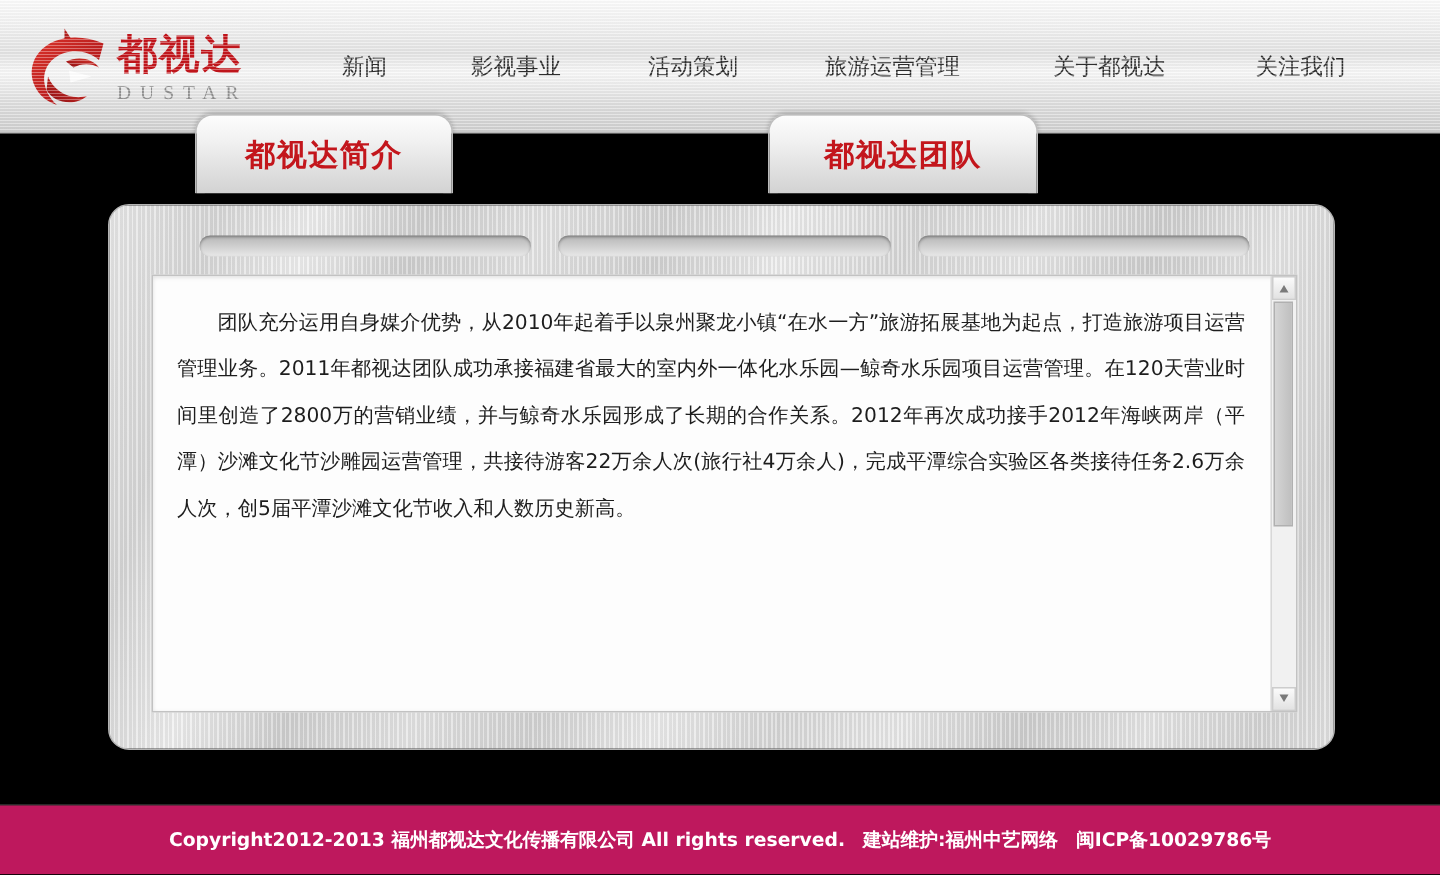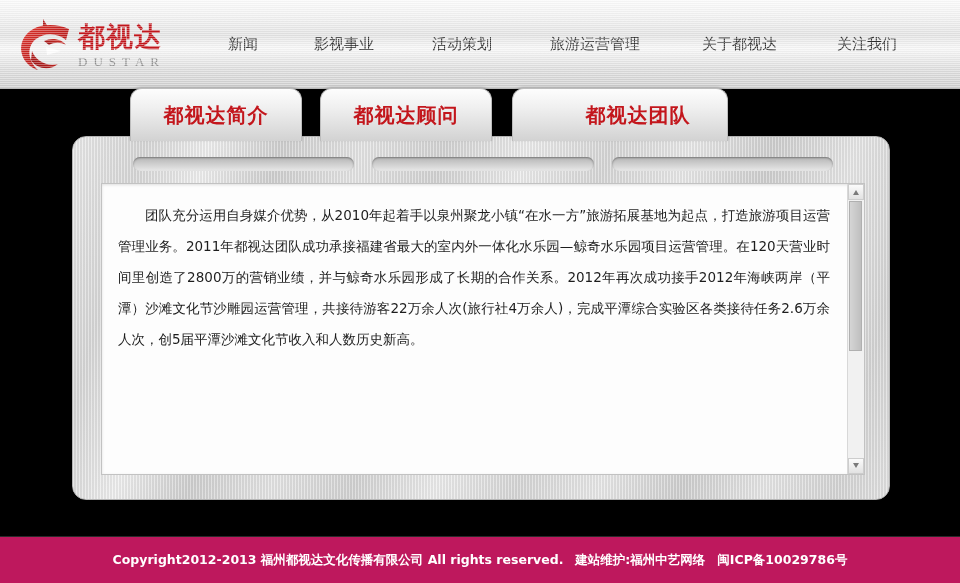--- a/index.html
+++ b/index.html
@@ -97,21 +97,21 @@
     font-size: 15px;
     color: #2e2e2e;
     white-space: nowrap;
     font-family: "DejaVu Sans", sans-serif;
     cursor: pointer;
   }
 
   
   .tabs {
     position: absolute;
-    left: 0; top: 88px;
+    left: 0; top: 76px;
     width: 960px;
     height: 58px;
     z-index: 4;
   }
   .tab {
     position: absolute;
     top: 0;
     height: 52px;
     border-radius: 12px 12px 0 0;
     background:
@@ -126,21 +126,21 @@
   }
   .tab span {
     font-size: 20px;
     font-weight: bold;
     color: #c3161c;
     font-family: "DejaVu Sans", sans-serif;
     letter-spacing: 1px;
   }
   .tab-1 { left: 130px; width: 170px; }
   .tab-2 { left: 320px; width: 170px; }
-  .tab-3 { left: 512px; width: 178px; padding-left: 36px; }
+  .tab-3 { left: 512px; width: 178px; }
 
   
   .panel {
     position: absolute;
     left: 72px;
     top: 136px;
     width: 816px;
     height: 362px;
     border-radius: 14px;
     background:
@@ -315,23 +315,20 @@
       <div class="nav-item" style="margin-left:58px;">旅游运营管理</div>
       <div class="nav-item" style="margin-left:62px;">关于都视达</div>
       <div class="nav-item" style="margin-left:60px;">关注我们</div>
     </div>
   </div>
 
   <div class="tabs">
     <div class="tab tab-1">
       <span>都视达简介</span>
     </div>
-    <div class="tab tab-2">
-      <span>都视达顾问</span>
-    </div>
     <div class="tab tab-3">
       <span>都视达团队</span>
     </div>
   </div>
 
   <div class="panel">
 
     <div class="slot-row">
       <div class="slot"></div>
       <div class="slot"></div>

